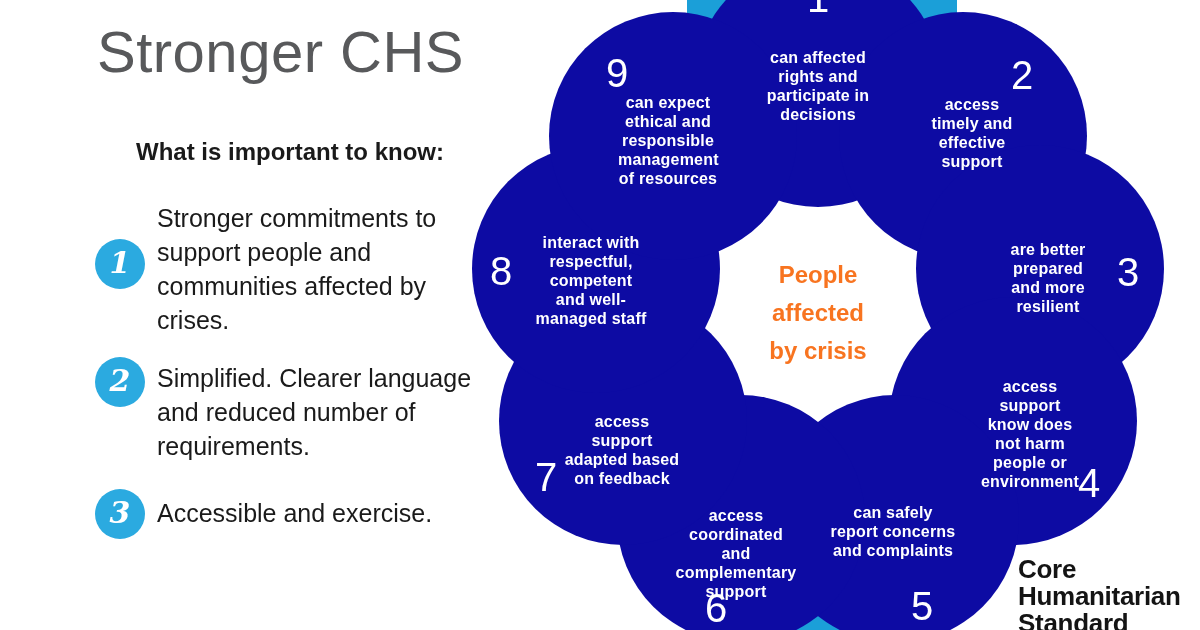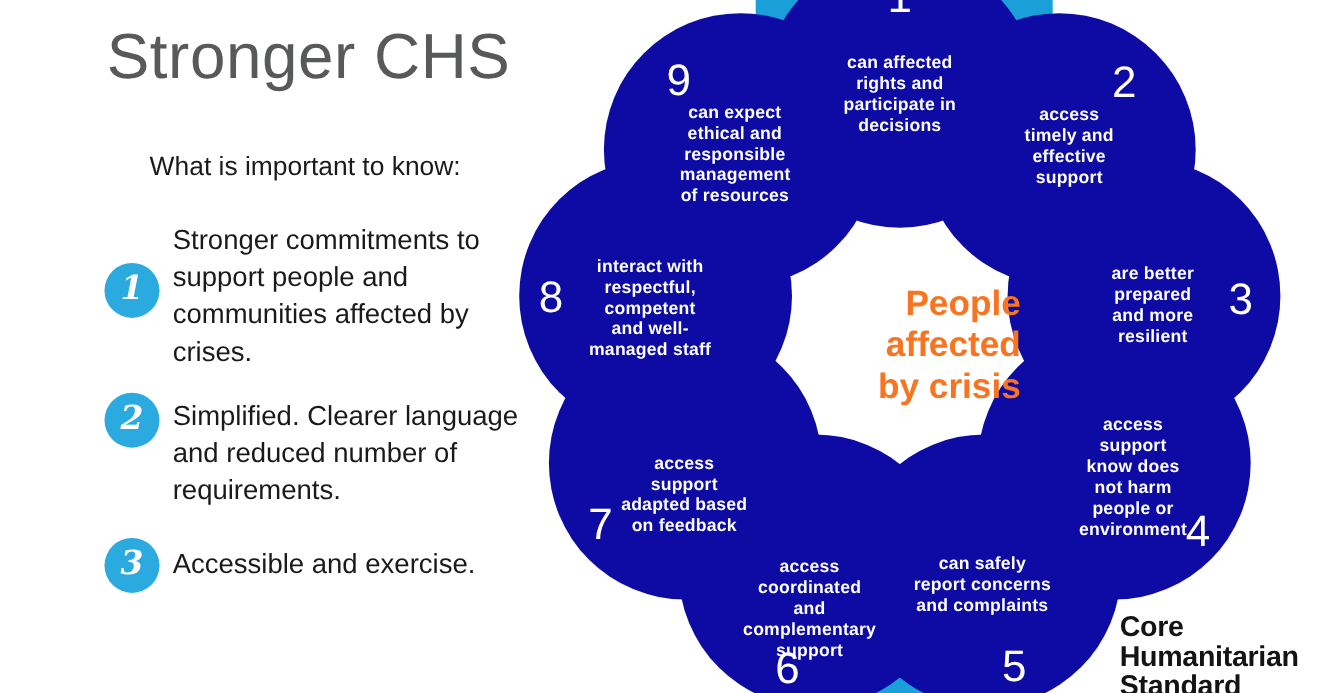--- a/index.html
+++ b/index.html
@@ -10,21 +10,21 @@
   }
   .abs { position:absolute; }
   .pre { white-space:pre-line; }
 
   
   .title {
     left:97px; top:18px; font-size:58px; font-weight:400;
     color:#58595B; letter-spacing:0.5px;
   }
   .subtitle {
-    left:136px; top:138px; font-size:24px; font-weight:400; color:#1a1a1a;
+    left:136px; top:138px; font-size:24px; font-weight:700; color:#1a1a1a;
   }
   .badge {
     width:50px; height:50px; border-radius:50%;
     background:#2BAAE0; color:#ffffff; text-align:center;
     font-family:"DejaVu Serif", serif; font-style:italic; font-weight:bold;
     font-size:30px; line-height:48px;
   }
   .point-text {
     width:340px; font-size:25px; line-height:34px; color:#1a1a1a;
   }
@@ -32,22 +32,22 @@
   
   .petal-text {
     color:#ffffff; font-size:16px; line-height:19px; font-weight:700;
     text-align:center; letter-spacing:0.2px;
   }
   .petal-num {
     color:#ffffff; font-size:40px; font-weight:400;
     width:44px; text-align:center; line-height:48px;
   }
   .center-label {
-    left:708px; top:256px; width:220px; text-align:right;
-    font-size:32px; line-height:38px; font-weight:700; color:#F87420;
+    left:708px; top:256px; width:220px; text-align:center;
+    font-size:24px; line-height:38px; font-weight:700; color:#F87420;
   }
   .logo {
     left:1018px; top:556px; font-size:26px; line-height:27px;
     font-weight:700; color:#141414; letter-spacing:-0.3px;
   }
 </style>
 </head>
 <body>
 
 <svg class="abs" style="left:0;top:0" width="1200" height="630" viewBox="0 0 1200 630">

